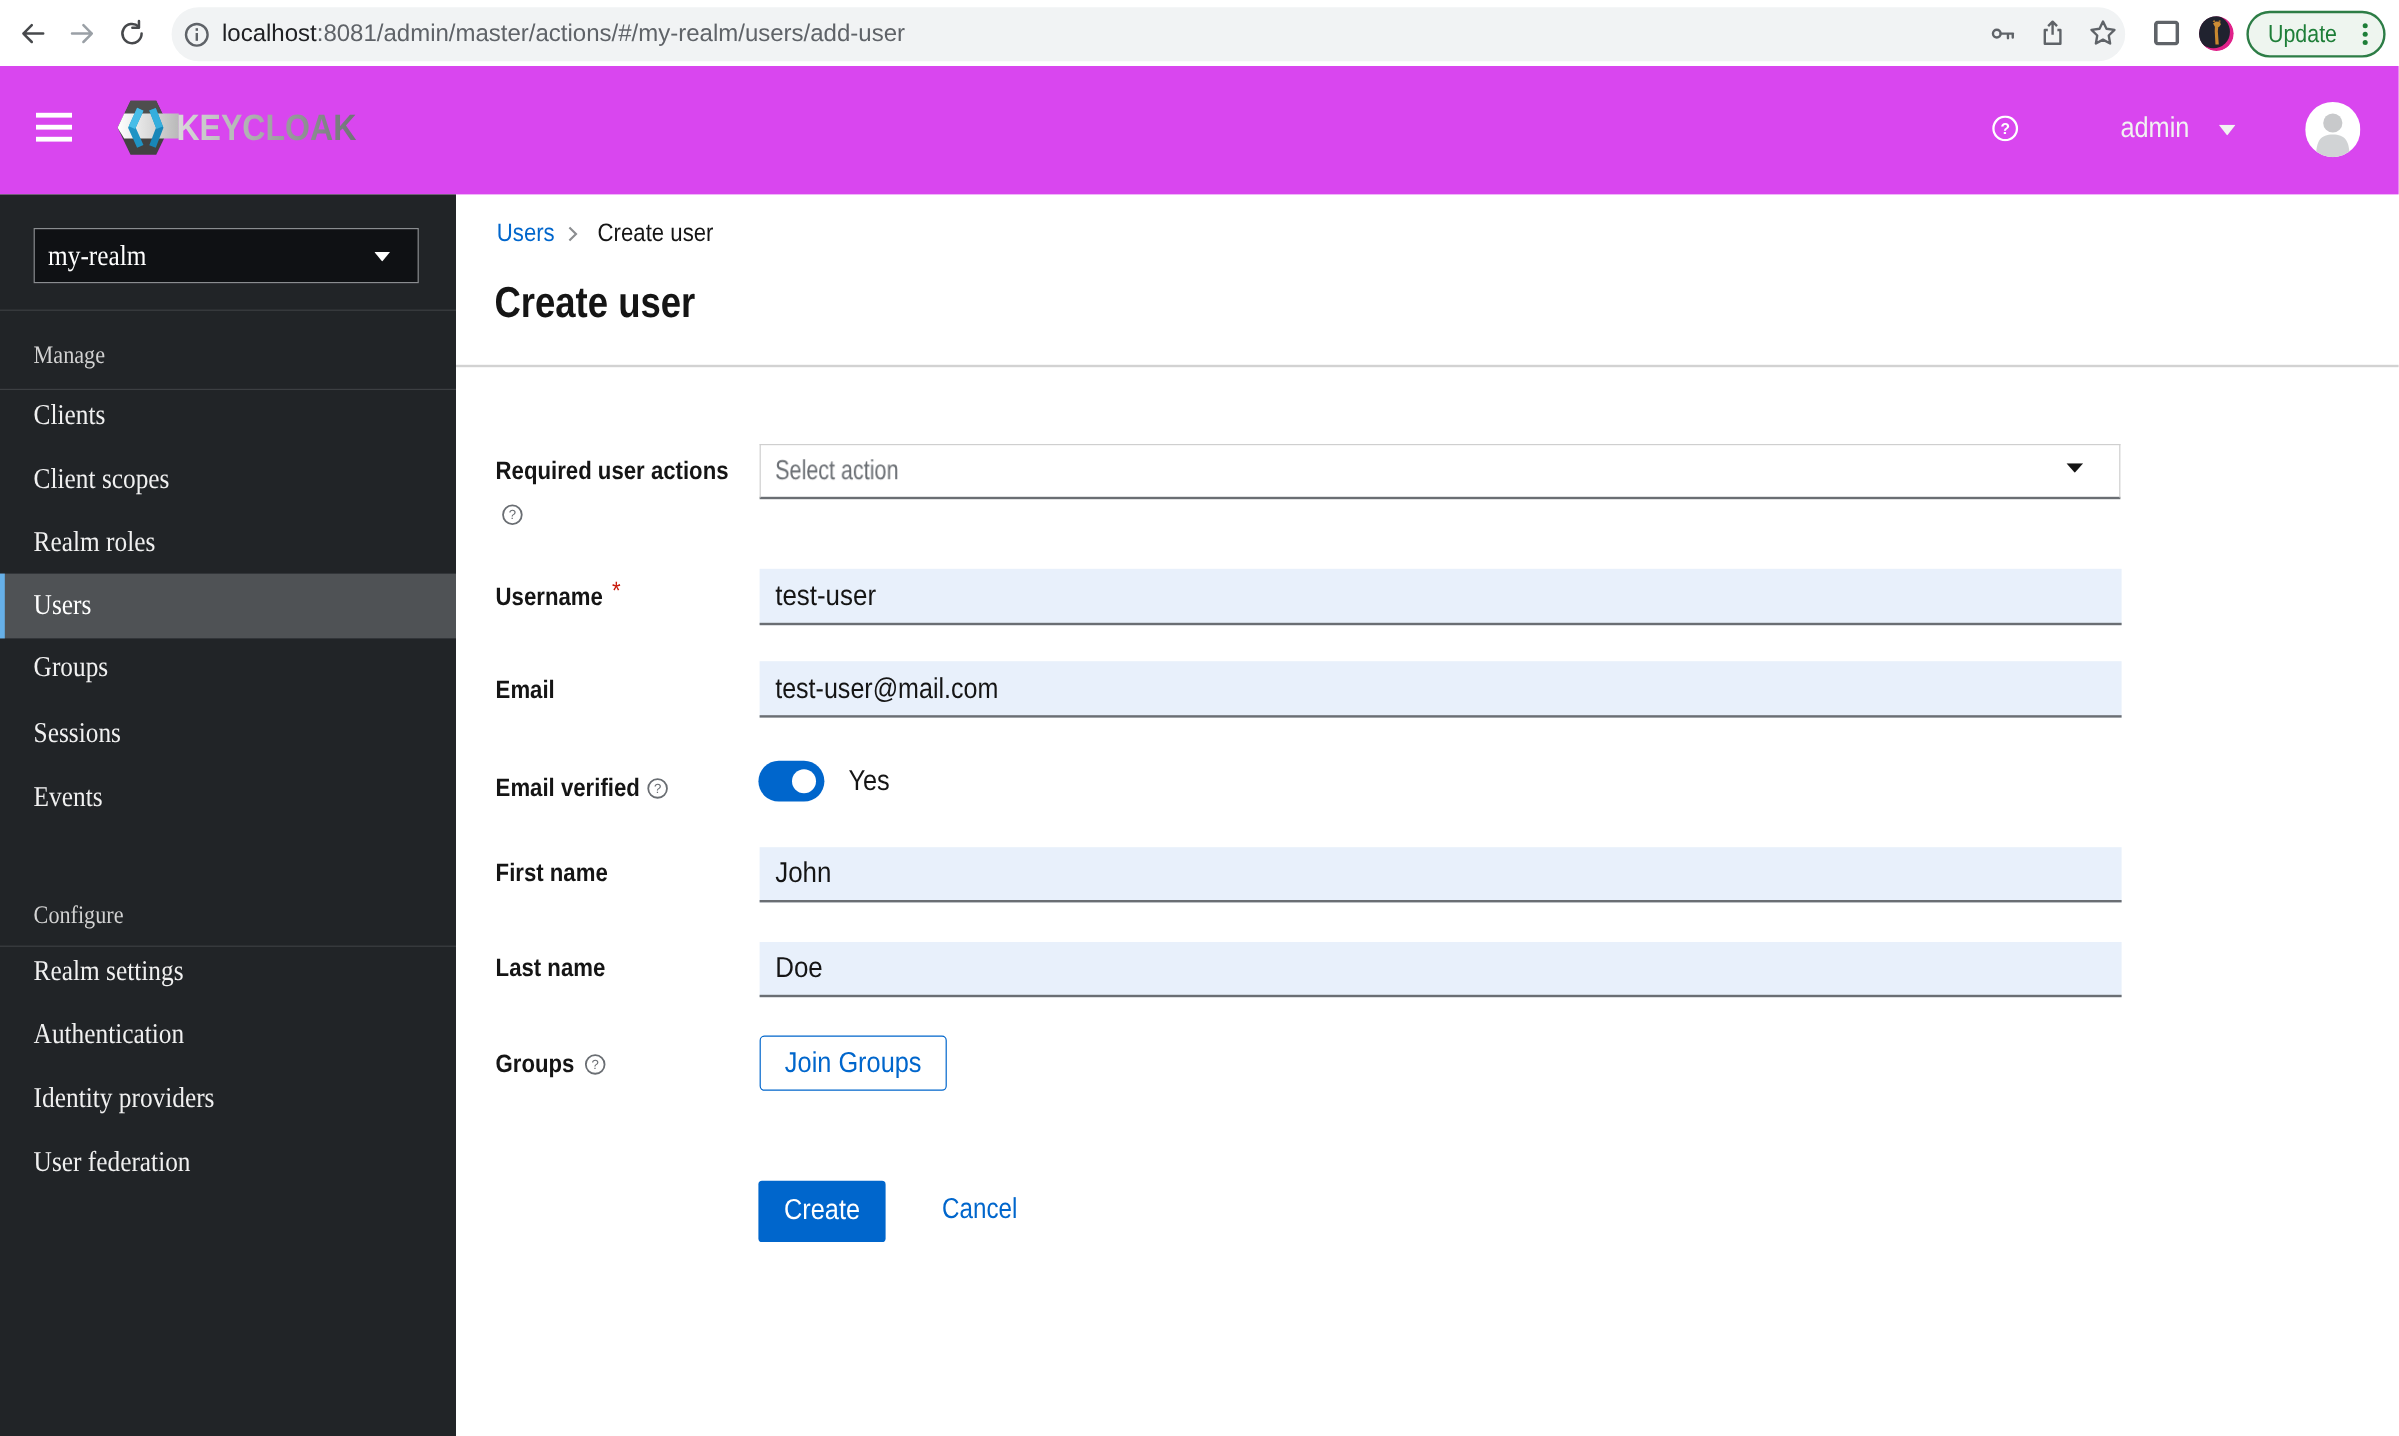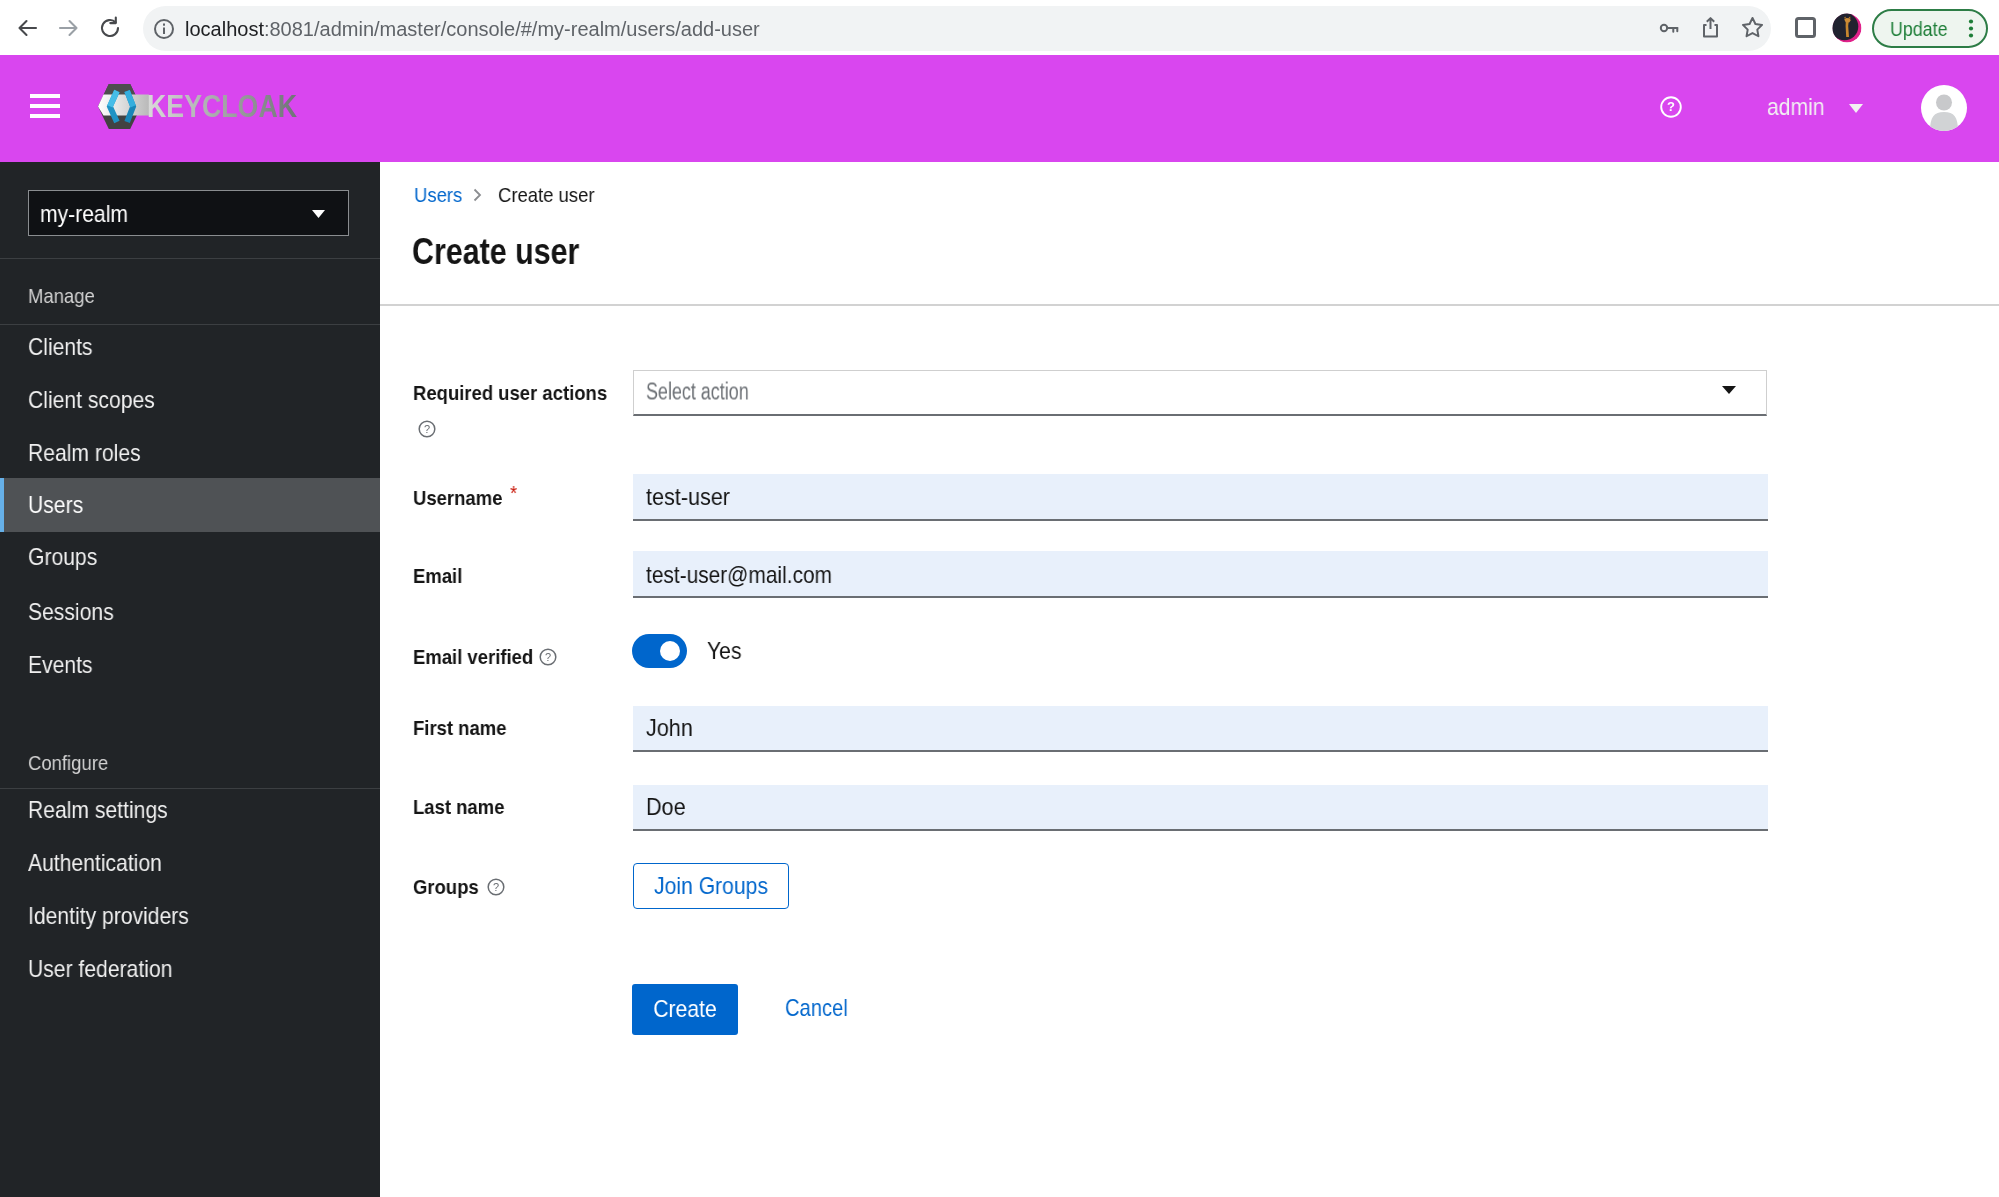--- a/index.html
+++ b/index.html
@@ -29,21 +29,21 @@
       <path d="M18.8 2.6 L18.8 8.1 L13.3 8.1" fill="none" stroke="#47494c" stroke-width="2.1" stroke-linecap="round" stroke-linejoin="round"></path>
     </svg>
 
     <div class="abs" style="left:143px;top:6px;width:1628px;height:45px;border-radius:22.5px;background:#f1f3f4;"></div>
 
     <svg class="abs" style="left:153px;top:17.5px;" width="22" height="22" viewBox="0 0 22 22">
       <circle cx="11" cy="11" r="9" fill="none" stroke="#5f6368" stroke-width="2"></circle>
       <rect x="10" y="9.5" width="2" height="6.5" fill="#5f6368"></rect>
       <rect x="10" y="5.5" width="2" height="2.2" fill="#5f6368"></rect>
     </svg>
-    <span class="t" style="left:185px;top:29px;font-size:20px;color:#202124;transform:translateY(-50%);">localhost<span style="color:#5f6368;">:8081/admin/master/console/#/my-realm/users/add-user</span></span>
+    <span class="t" style="left:185px;top:29px;font-size:20px;color:#202124;transform:translateY(-50%);">localhost<span style="color:#5f6368;">:8081/admin/master/actions/#/my-realm/users/add-user</span></span>
 
     <svg class="abs" style="left:1657px;top:16px;" width="24" height="24" viewBox="0 0 24 24">
       <circle cx="7" cy="12" r="3.2" fill="none" stroke="#5f6368" stroke-width="2"></circle>
       <path d="M10.2 12 H20.5 M16.3 12 V15.8 M20.3 12 V15.2" fill="none" stroke="#5f6368" stroke-width="2" stroke-linecap="round"></path>
     </svg>
 
     <svg class="abs" style="left:1698px;top:15px;" width="25" height="25" viewBox="0 0 25 25">
       <path d="M8.5 10 H6 V21.5 H19 V10 H16.5" fill="none" stroke="#5f6368" stroke-width="2" stroke-linejoin="round"></path>
       <path d="M12.5 14 V3.5 M8.8 6.8 L12.5 3.1 L16.2 6.8" fill="none" stroke="#5f6368" stroke-width="2" stroke-linejoin="round"></path>
     </svg>
@@ -127,21 +127,21 @@
           </clipPath>
         </defs>
       <circle cx="23" cy="23" r="23" fill="#ffffff"></circle>
       <g clip-path="url(#uav)">
         <circle cx="23" cy="17.5" r="8" fill="#c8c9cb"></circle>
         <path d="M9 46 C9 32 13 27 23 27 C33 27 37 32 37 46 Z" fill="#d1d3d5"></path>
       </g>
     </svg>
   </div>
 
-  <div class="abs" id="sidebar" style="left:0;top:162px;width:380px;height:1035px;background:#212427;">
+  <div class="abs" id="sidebar" style="left:0;top:162px;width:380px;height:1035px;background:#212427;font-family:Liberation Serif, serif;">
 
     <div class="abs" style="left:28px;top:28px;width:321px;height:46px;background:#0f1114;border:1px solid #8a8d90;"></div>
     <span class="t" style="left:40px;top:52px;font-size:24px;color:#fff;">my-realm</span>
     <svg class="abs" style="left:312px;top:48px;" width="13" height="8" viewBox="0 0 13 8">
         <polygon points="0,0 13,0 6.5,8" fill="#fff"></polygon>
       </svg>
     <div class="abs" style="left:0;top:96px;width:380px;height:1px;background:#3c3f42;"></div>
     <span class="t" style="left:28px;top:134px;font-size:21px;color:#d2d2d2;">Manage</span>
     <div class="abs" style="left:0;top:162px;width:380px;height:1px;background:#3c3f42;"></div>
     <span class="t nav" style="left:28px;top:185px;font-size:24px;color:#f0f0f0;">Clients</span>

